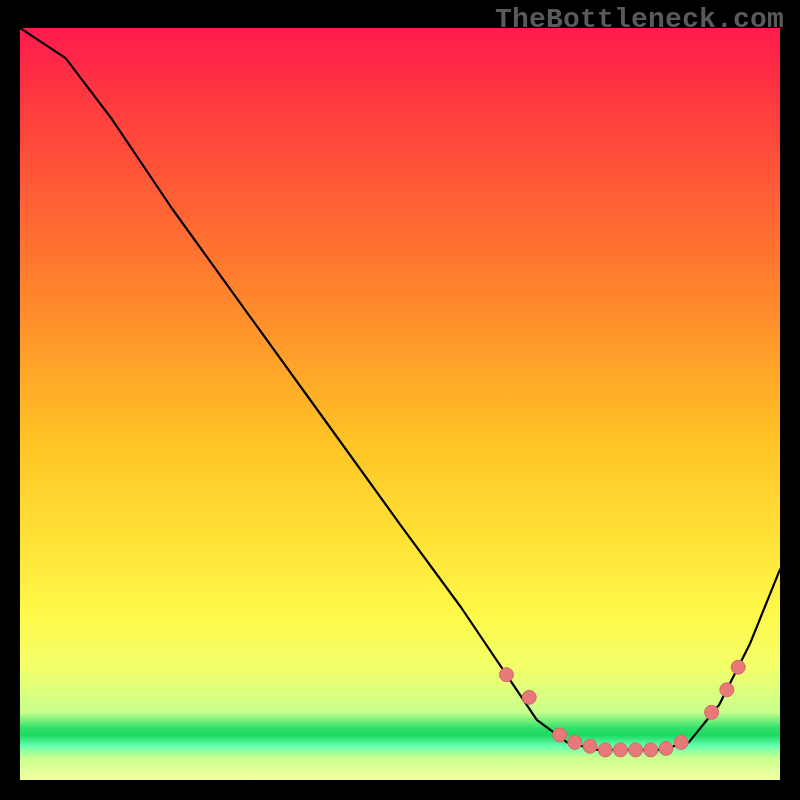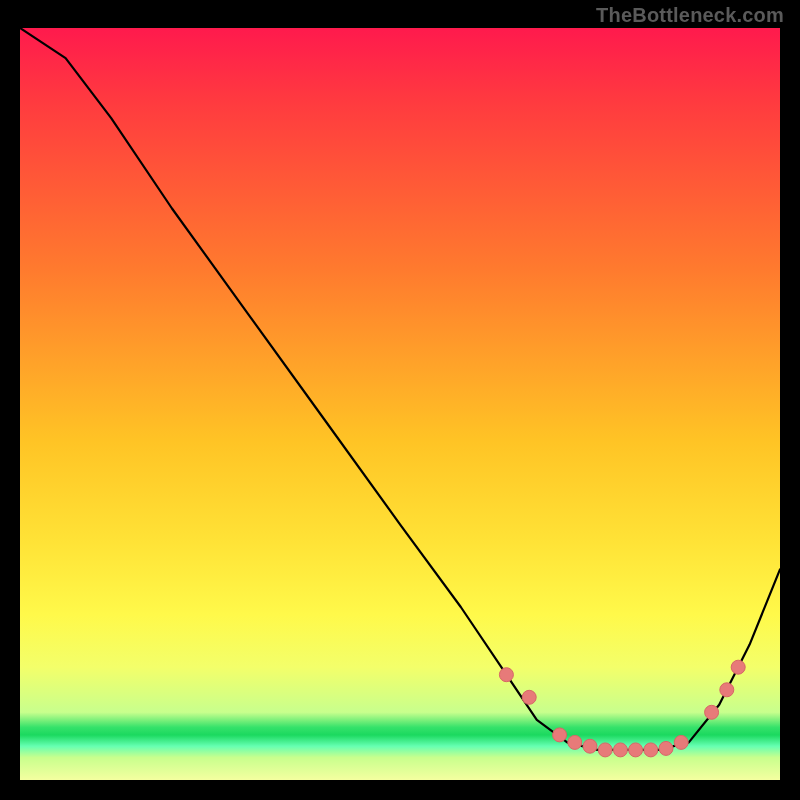--- a/index.html
+++ b/index.html
@@ -15,23 +15,24 @@
     position: relative;
     width: 800px;
     height: 800px;
     background: #000;
   }
   .attribution {
     position: absolute;
     top: 4px;
     right: 16px;
     color: #5a5a5a;
-    font-size: 20px;
+    font-size: 28px;
     font-weight: 600;
     letter-spacing: 0.2px;
+    font-family: Liberation Mono, monospace;
   }
   .plot {
     position: absolute;
     left: 20px;
     top: 28px;
     width: 760px;
     height: 752px;
     
     background:
       linear-gradient(

